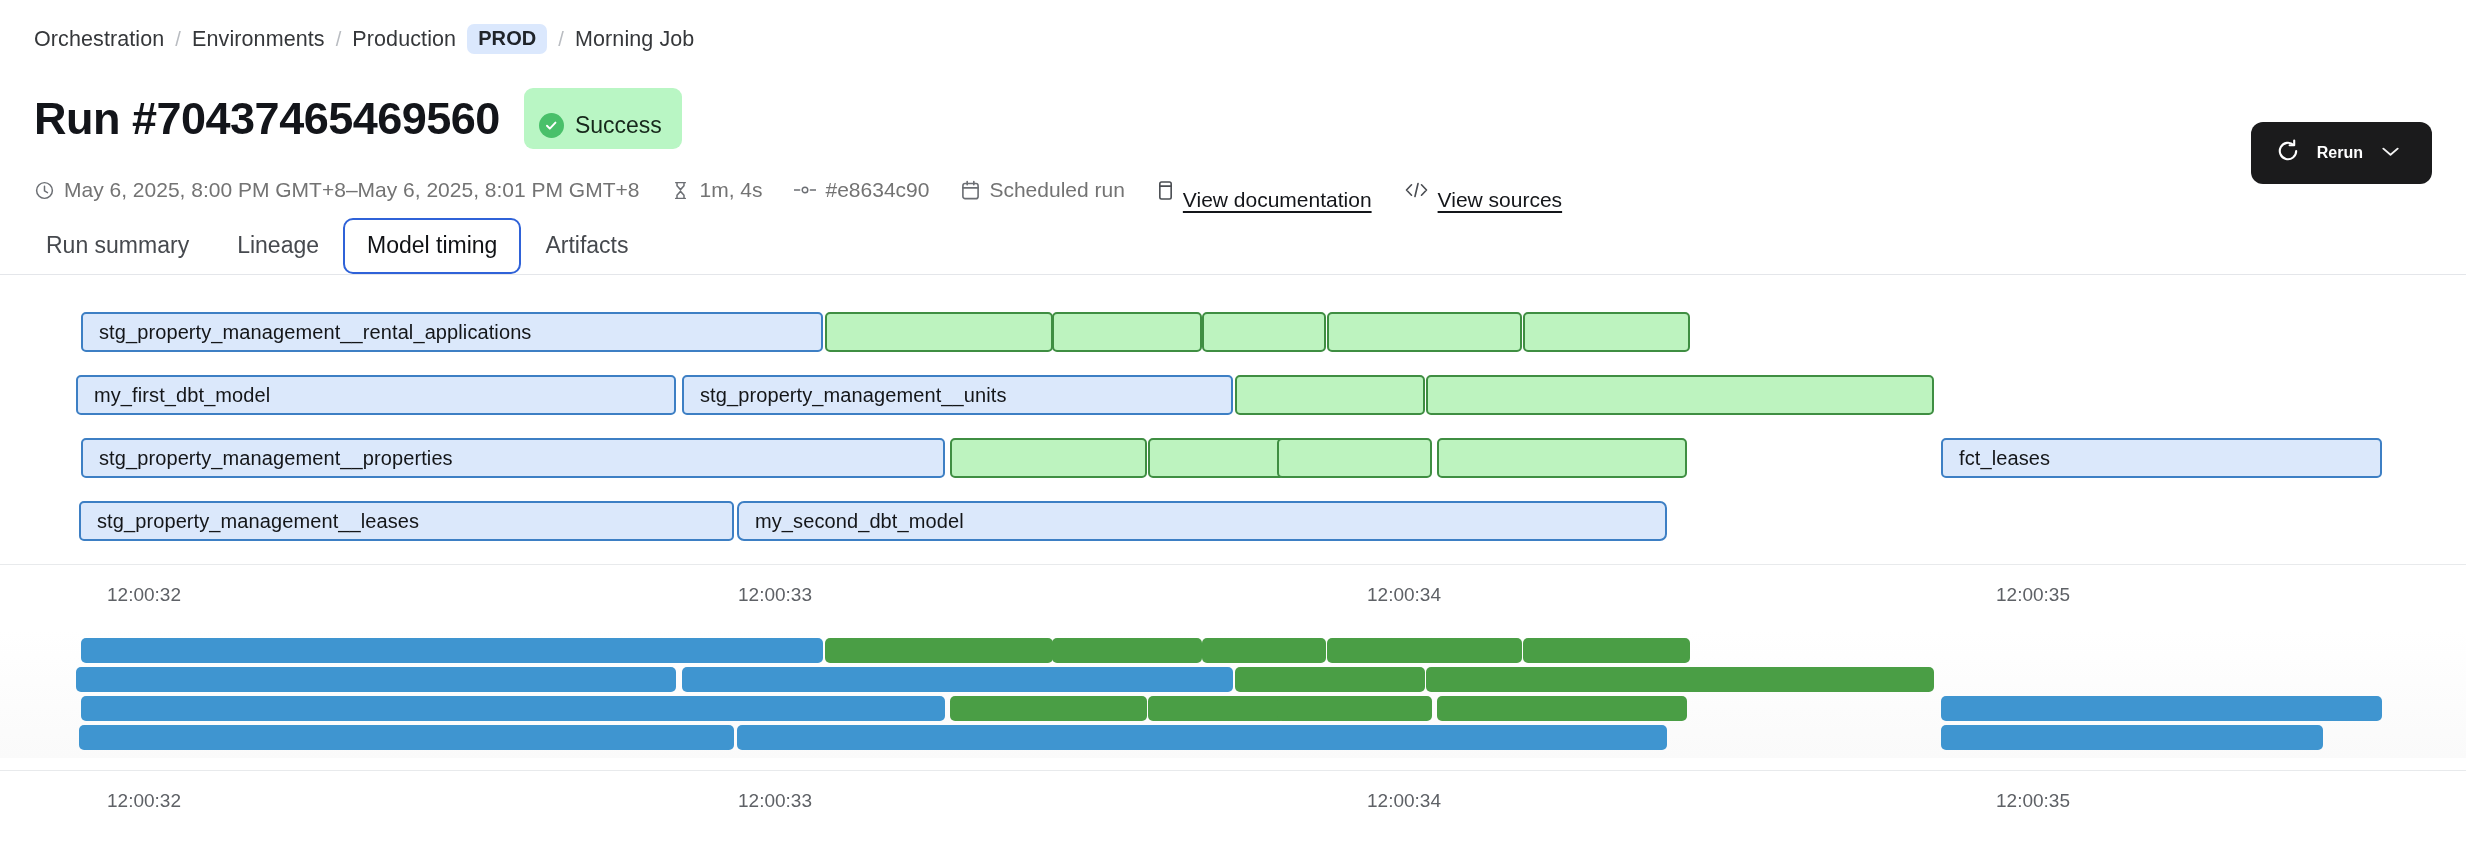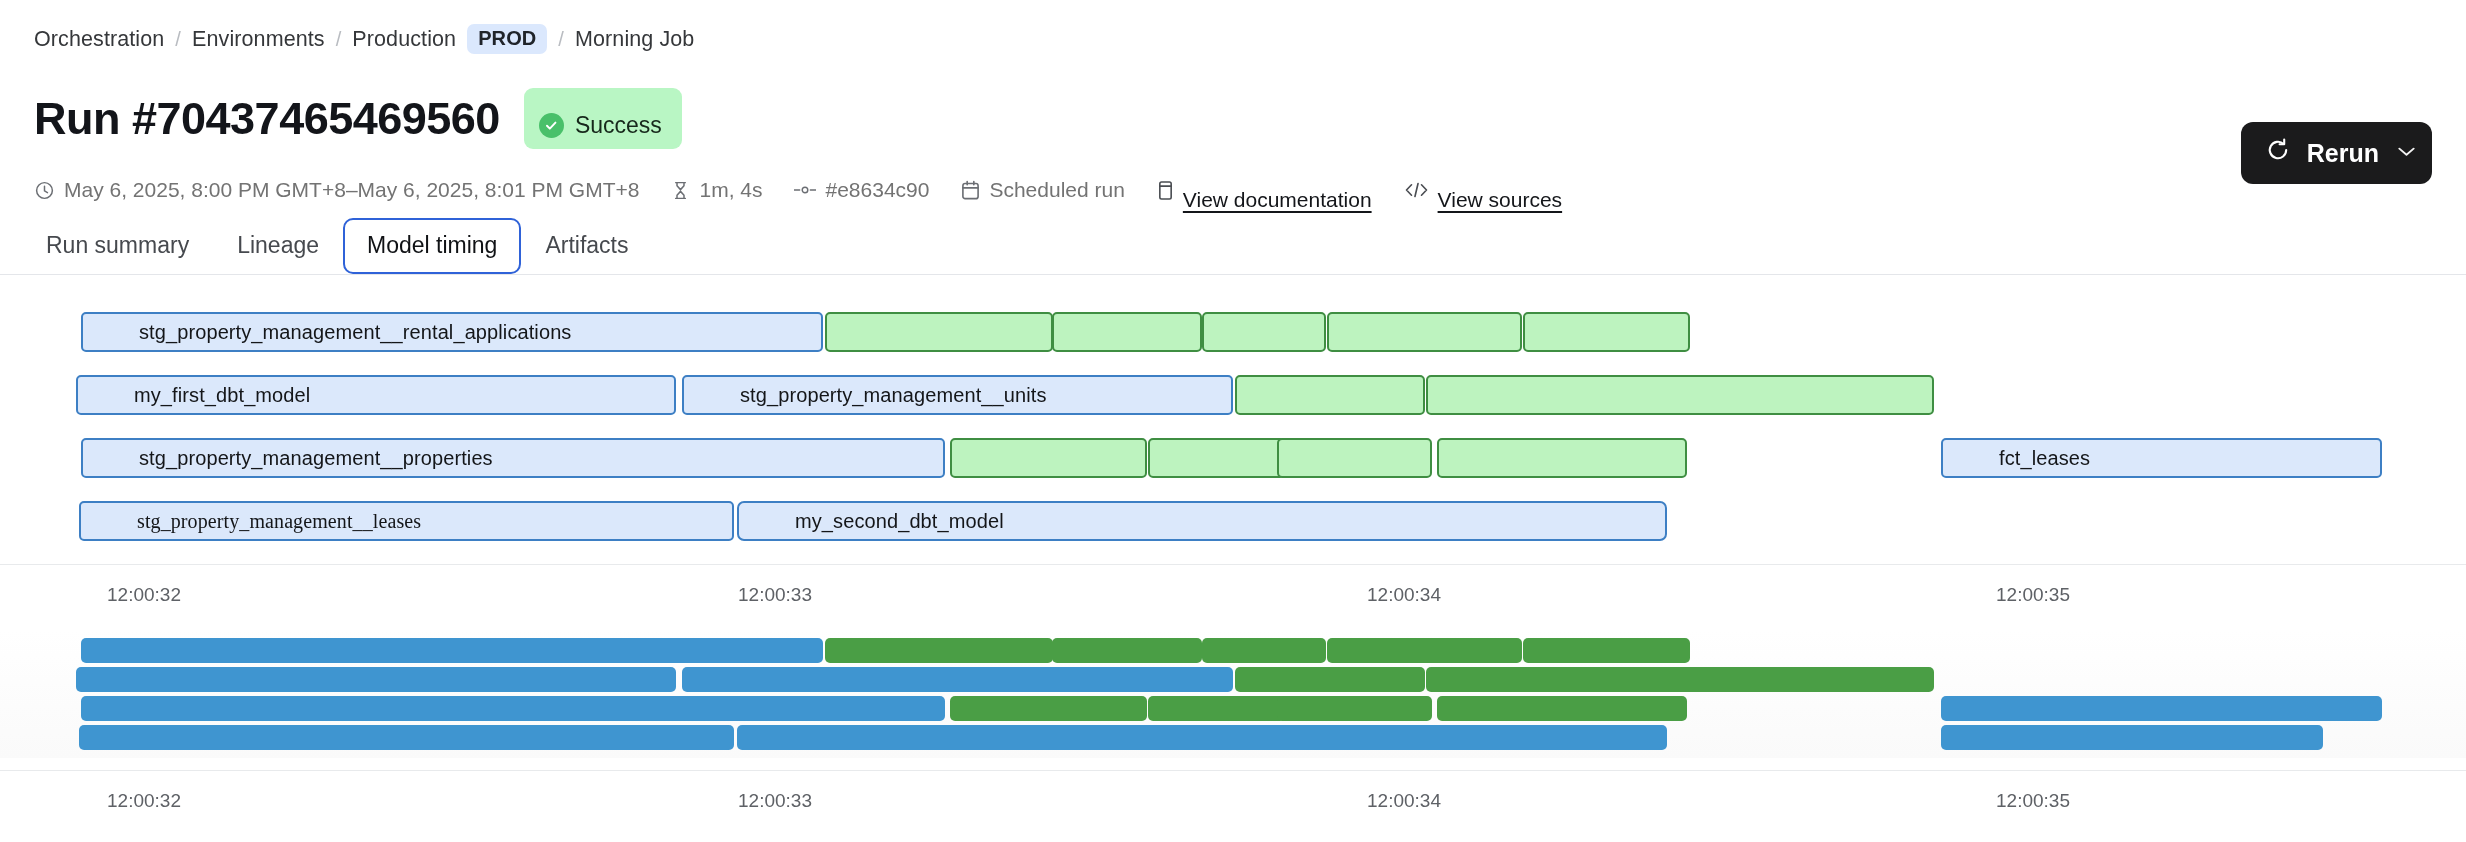--- a/index.html
+++ b/index.html
@@ -58,22 +58,22 @@
   .meta-item:last-child { margin-right: 0; }
   .meta-item .ico { display: inline-flex; align-items: center; flex: none; }
   .meta-link { color: #14161a; text-decoration: underline; text-underline-offset: 4px; font-weight: 400; margin-top: 20px; }
   .meta-muted { color: #737373; }
 
   
   .rerun-btn {
     position: absolute; right: 34px; top: 122px;
     height: 62px; display: inline-flex; align-items: center; gap: 16px;
     background: #1b1b1c; color: #ffffff; border: none;
-    border-radius: 12px; padding: 0 16px 0 24px;
-    font-size: 25px; font-family: inherit; font-weight: 700; cursor: pointer;
+    border-radius: 12px; padding: 0 32px 0 24px;
+    font-size: 16px; font-family: inherit; font-weight: 700; cursor: pointer;
   }
   .rerun-btn .caret { font-size: 17px; font-weight: 400; opacity: .95; margin-left: 2px;}
 
   
   .tabs {
     position: absolute; left: 22px; top: 218px;
     display: flex; align-items: flex-end; gap: 0;
   }
   .tab {
     font-size: 23px; color: #46494e; padding: 12px 22px 13px;
@@ -93,21 +93,21 @@
 
   .plot { position: relative; width: 2466px; }
   .plot-a { height: 238px; }
   .plot-b { height: 128px; }
 
   .row { position: absolute; left: 0; width: 2466px; }
 
   .bar {
     position: absolute; top: 0; height: 100%;
     border-radius: 5px; display: flex; align-items: center;
-    overflow: hidden; white-space: nowrap; padding-left: 40px;
+    overflow: hidden; white-space: nowrap;
   }
   .bar-label {
     font-size: 20px; color: #141619; padding-left: 16px;
     letter-spacing: .1px;
   }
 
   
   .bar.outline-blue { background: #dbe8fb; border: 2px solid #3d7fc4; }
   .bar.outline-green { background: #bdf3bf; border: 2px solid #3f8e42; }
   
@@ -273,21 +273,21 @@
           </div>
           <div class="bar outline-green" style="left: 950px; width: 197px;"></div>
           <div class="bar outline-green" style="left: 1148px; width: 137px;"></div>
           <div class="bar outline-green" style="left: 1277px; width: 155px;"></div>
           <div class="bar outline-green" style="left: 1437px; width: 250px;"></div>
           <div class="bar outline-blue" style="left: 1941px; width: 441px;">
             <span class="bar-label">fct_leases</span>
           </div>
         </div>
         <div class="row" style="top: 189px; height: 40px;">
-          <div class="bar outline-blue" style="left: 79px; width: 655px; font-family: Liberation Serif, serif;">
+          <div class="bar outline-blue" style="left: 79px; width: 655px;">
             <span class="bar-label">stg_property_management__leases</span>
           </div>
           <div class="bar outline-blue" style="left: 737px; width: 930px; border-radius: 7px;">
             <span class="bar-label">my_second_dbt_model</span>
           </div>
         </div>
       </div>
     <div class="axis axis-a"></div>
     <div class="ticks ticks-a" id="ticks-a">
         <div class="tick" style="left: 144px;">12:00:32</div>

